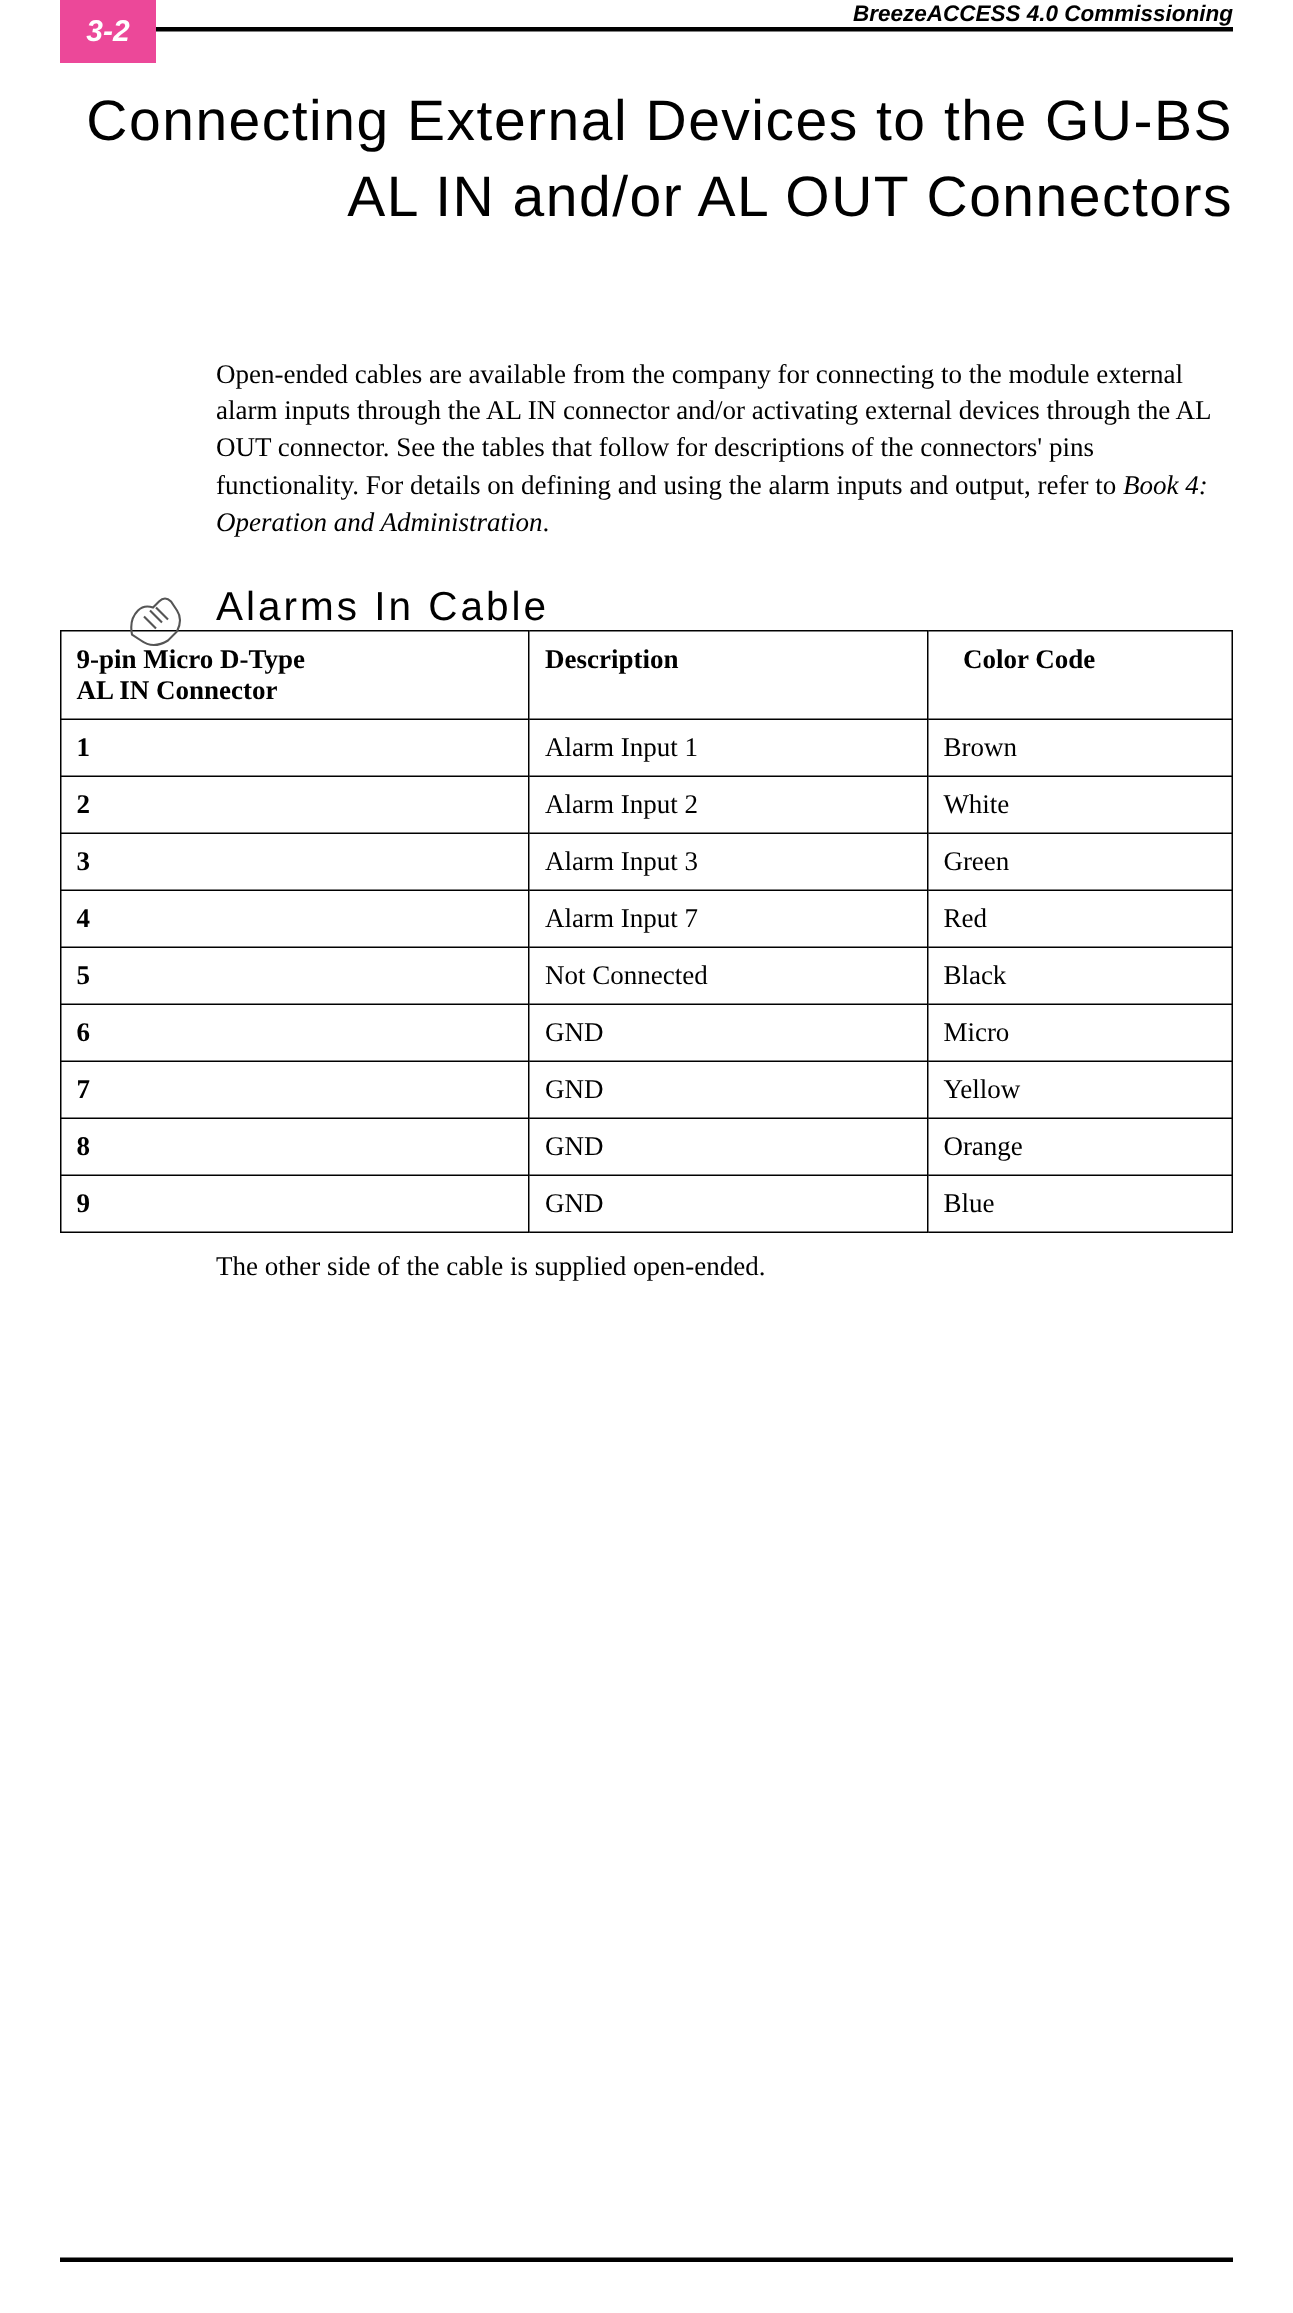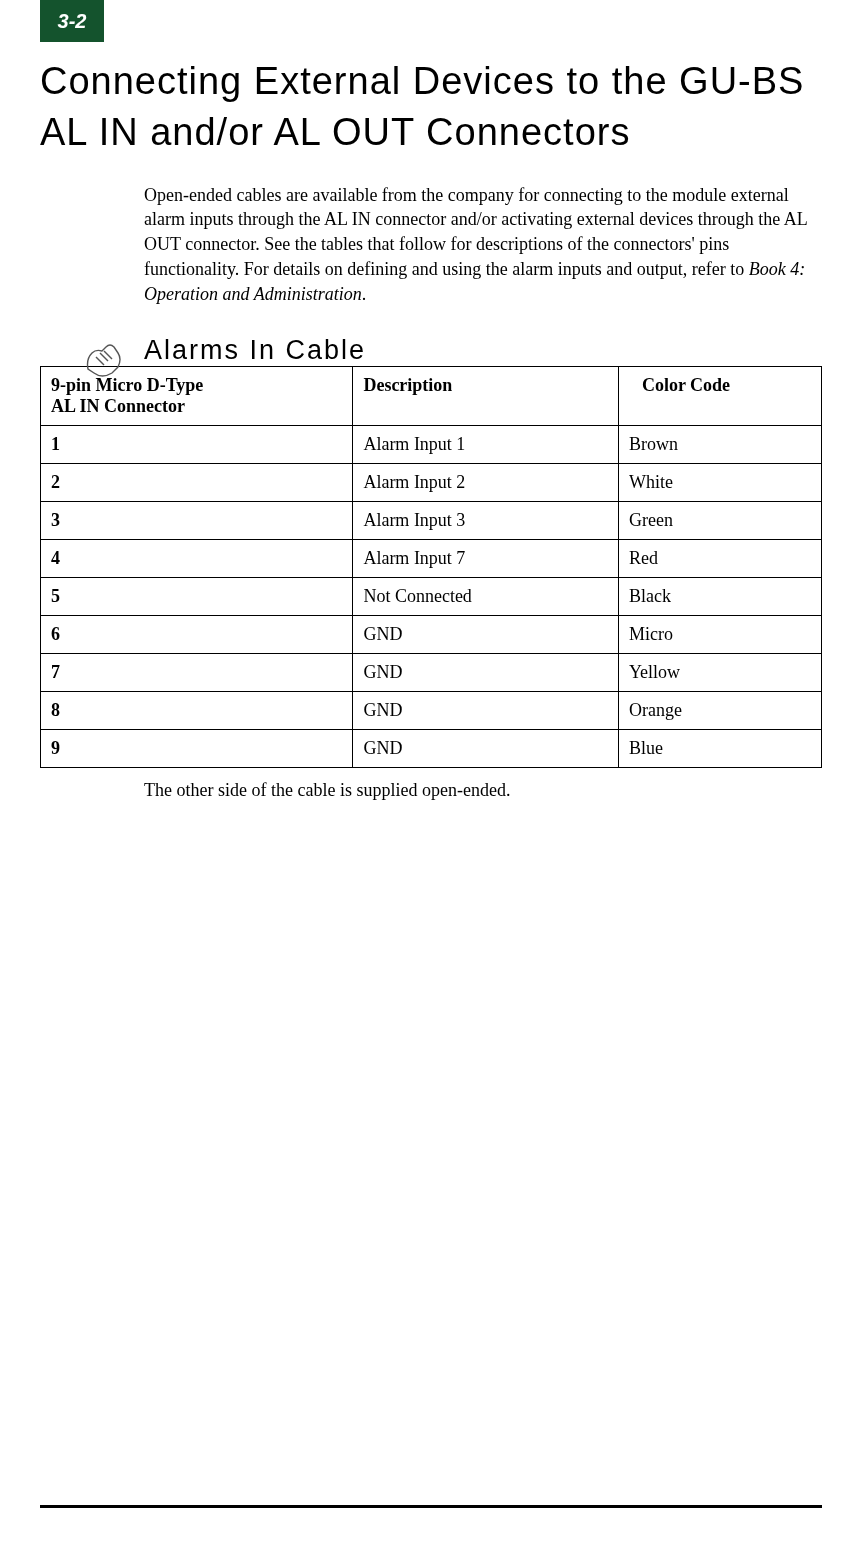--- a/index.html
+++ b/index.html
@@ -12,21 +12,21 @@
     position: relative;
     padding: 0 40px;
   }
   .header-row {
     display: flex;
     align-items: stretch;
     height: 42px;
     margin-bottom: 14px;
   }
   .page-num-box {
-    background: #14532d;
+    background: #ec4899;
     color: #fff;
     font-style: italic;
     font-weight: bold;
     font-family: Arial, sans-serif;
     font-size: 20px;
     width: 64px;
     display: flex;
     align-items: center;
     justify-content: center;
   }
@@ -46,22 +46,23 @@
     font-size: 15px;
     background: #fff;
     padding-left: 6px;
   }
   h1.main-title {
     font-family: Verdana, Arial, sans-serif;
     font-weight: normal;
     font-size: 38px;
     letter-spacing: 1px;
     line-height: 1.35;
-    margin-bottom: 24px;
+    margin-bottom: 78px;
     margin-top: 6px;
+    text-align: right;
   }
   .body-text {
     margin-left: 104px;
     margin-right: 10px;
     font-size: 18px;
     line-height: 1.38;
     margin-bottom: 28px;
   }
   .body-text .italic { font-style: italic; }
   .warning-block {
@@ -128,20 +129,23 @@
     font-style: italic;
     font-weight: bold;
     font-size: 16px;
   }
 </style>
 </head>
 <body>
 
 <div class="header-row">
   <div class="page-num-box">3-2</div>
+  <div class="header-line">
+    <span class="header-text">BreezeACCESS 4.0 Commissioning</span>
+  </div>
 </div>
 
 <h1 class="main-title">Connecting External Devices to the GU-BS AL IN and/or AL OUT Connectors</h1>
 
 <p class="body-text">
   <span>Open-ended cables are available from the company for connecting to the module external alarm inputs through the AL IN connector and/or activating external devices through the AL OUT connector. See the tables that follow for descriptions of the connectors' pins functionality. For details on defining and using the alarm inputs and output, refer to </span><span class="italic">Book 4: Operation and Administration</span><span>.</span>
 </p>
 
 <div class="warning-block">
   <svg class="warning-icon" viewBox="0 0 46 40">

